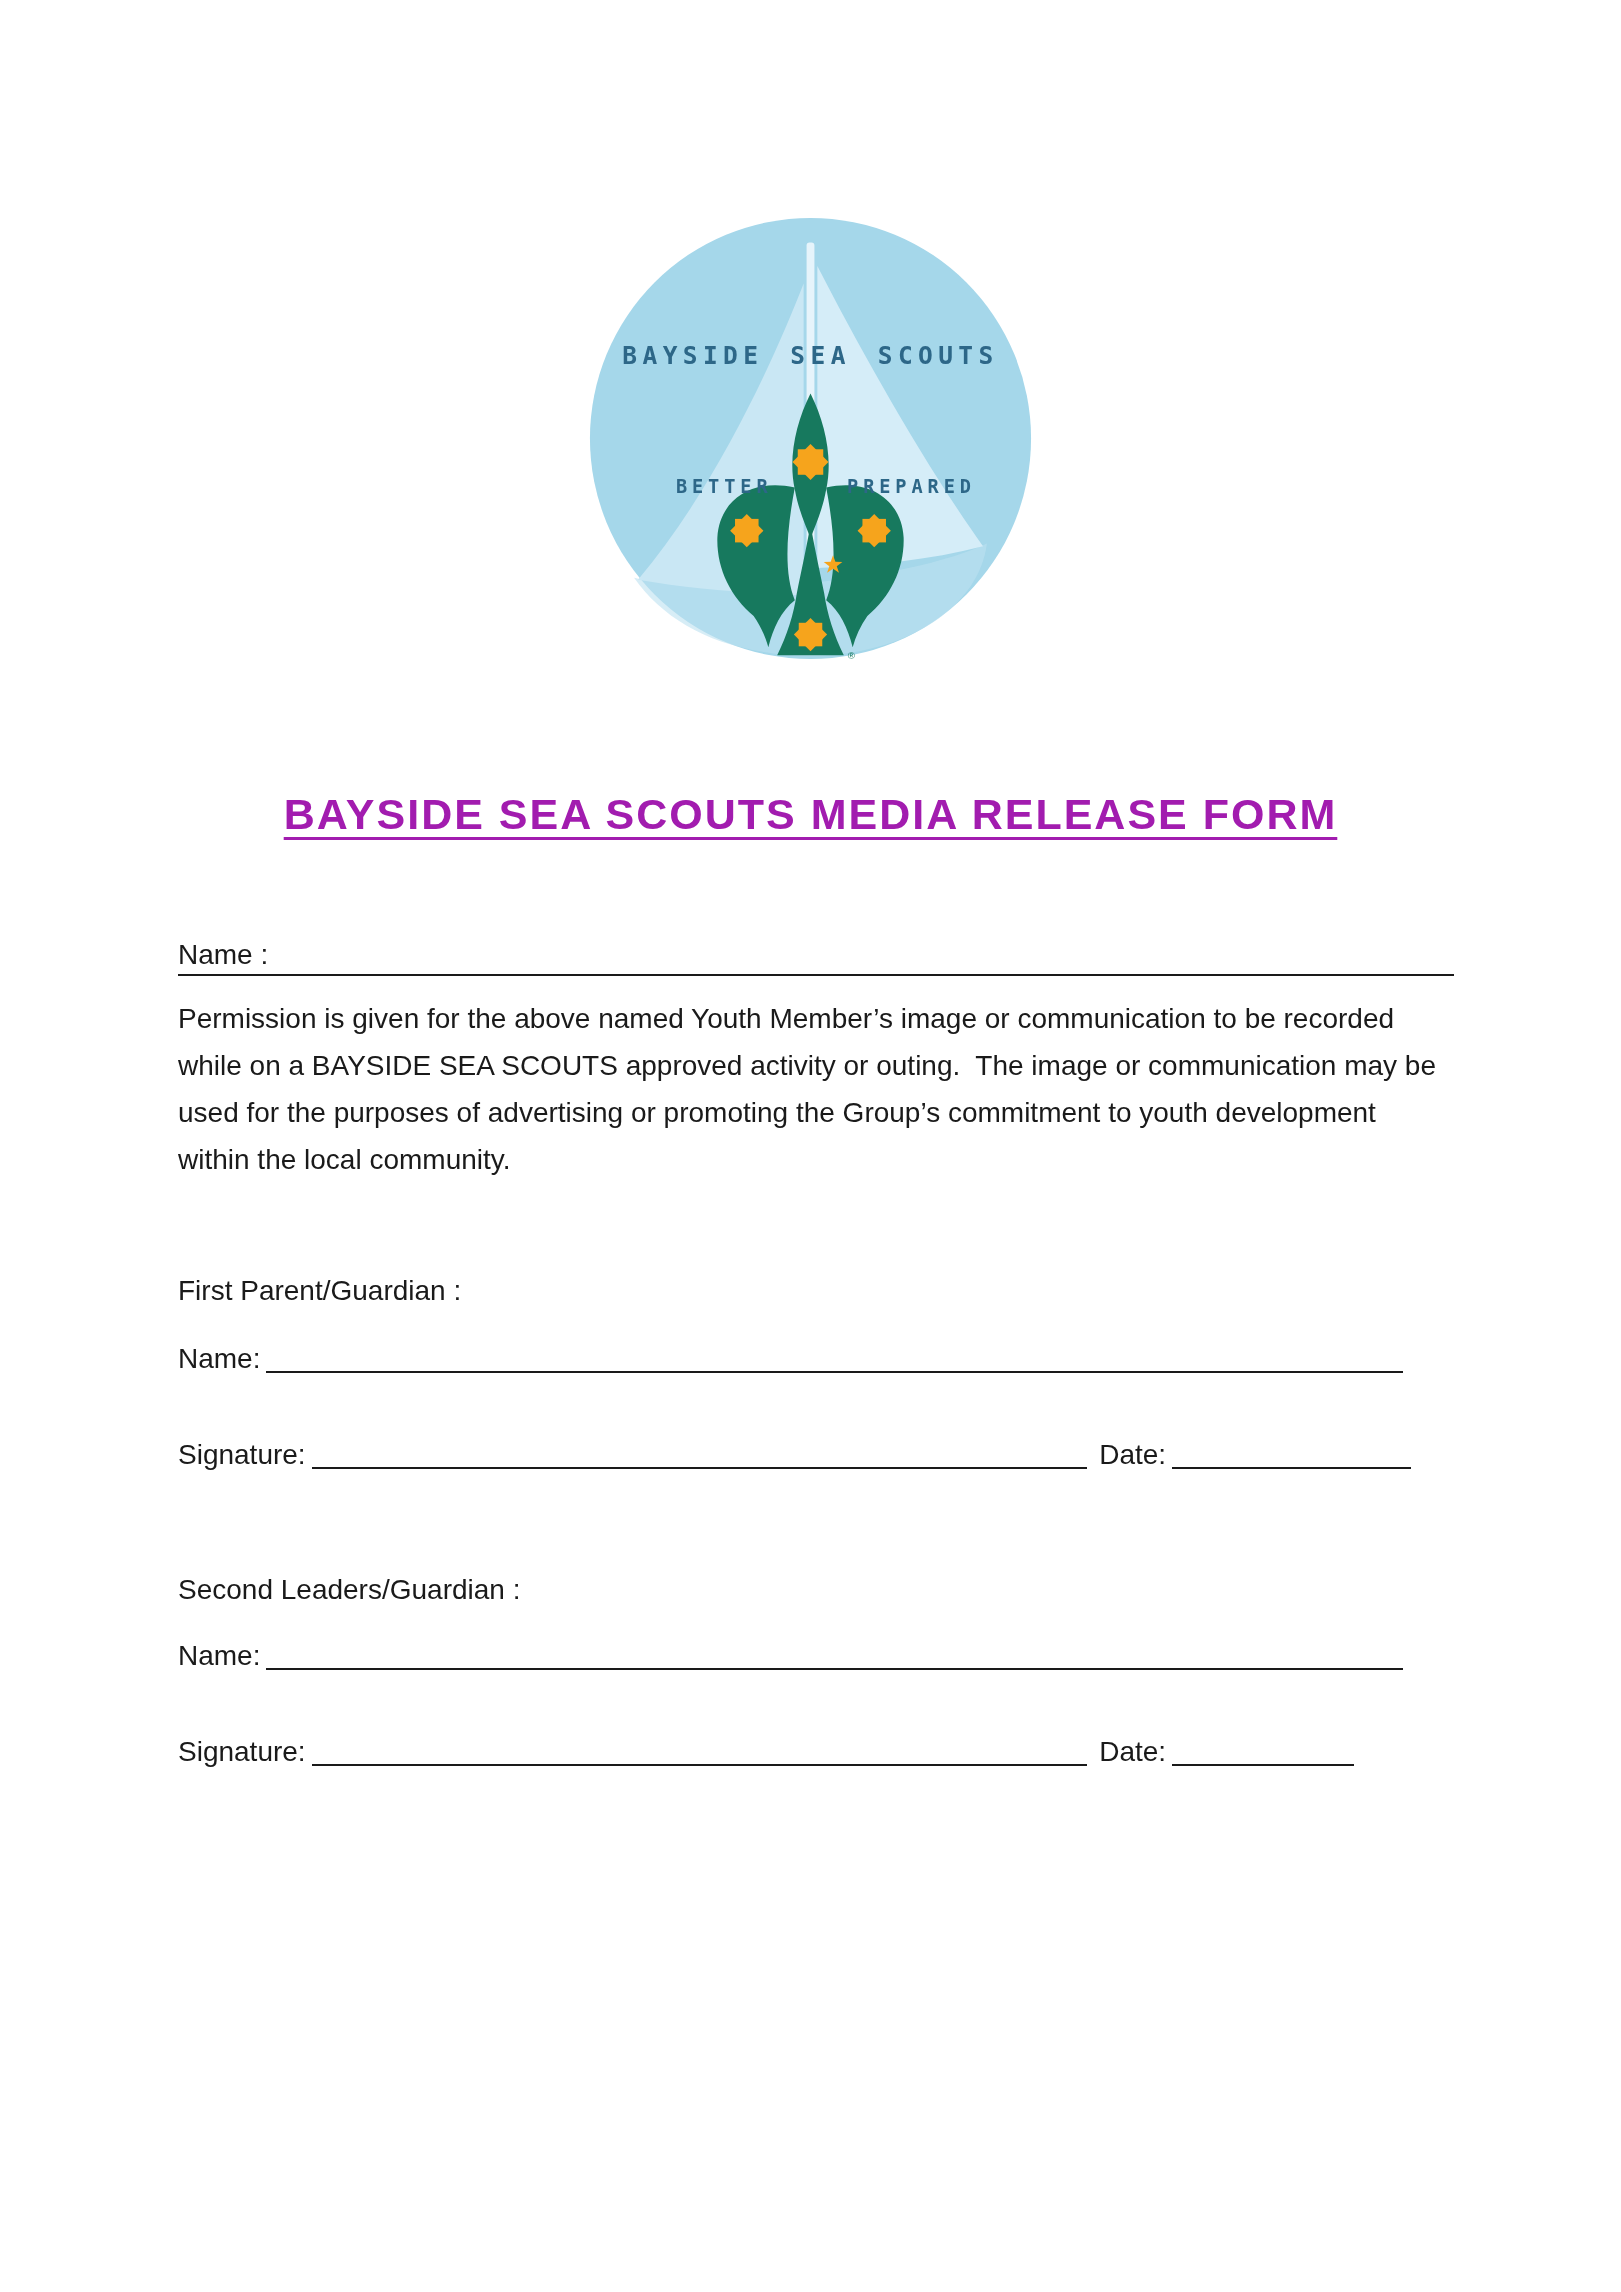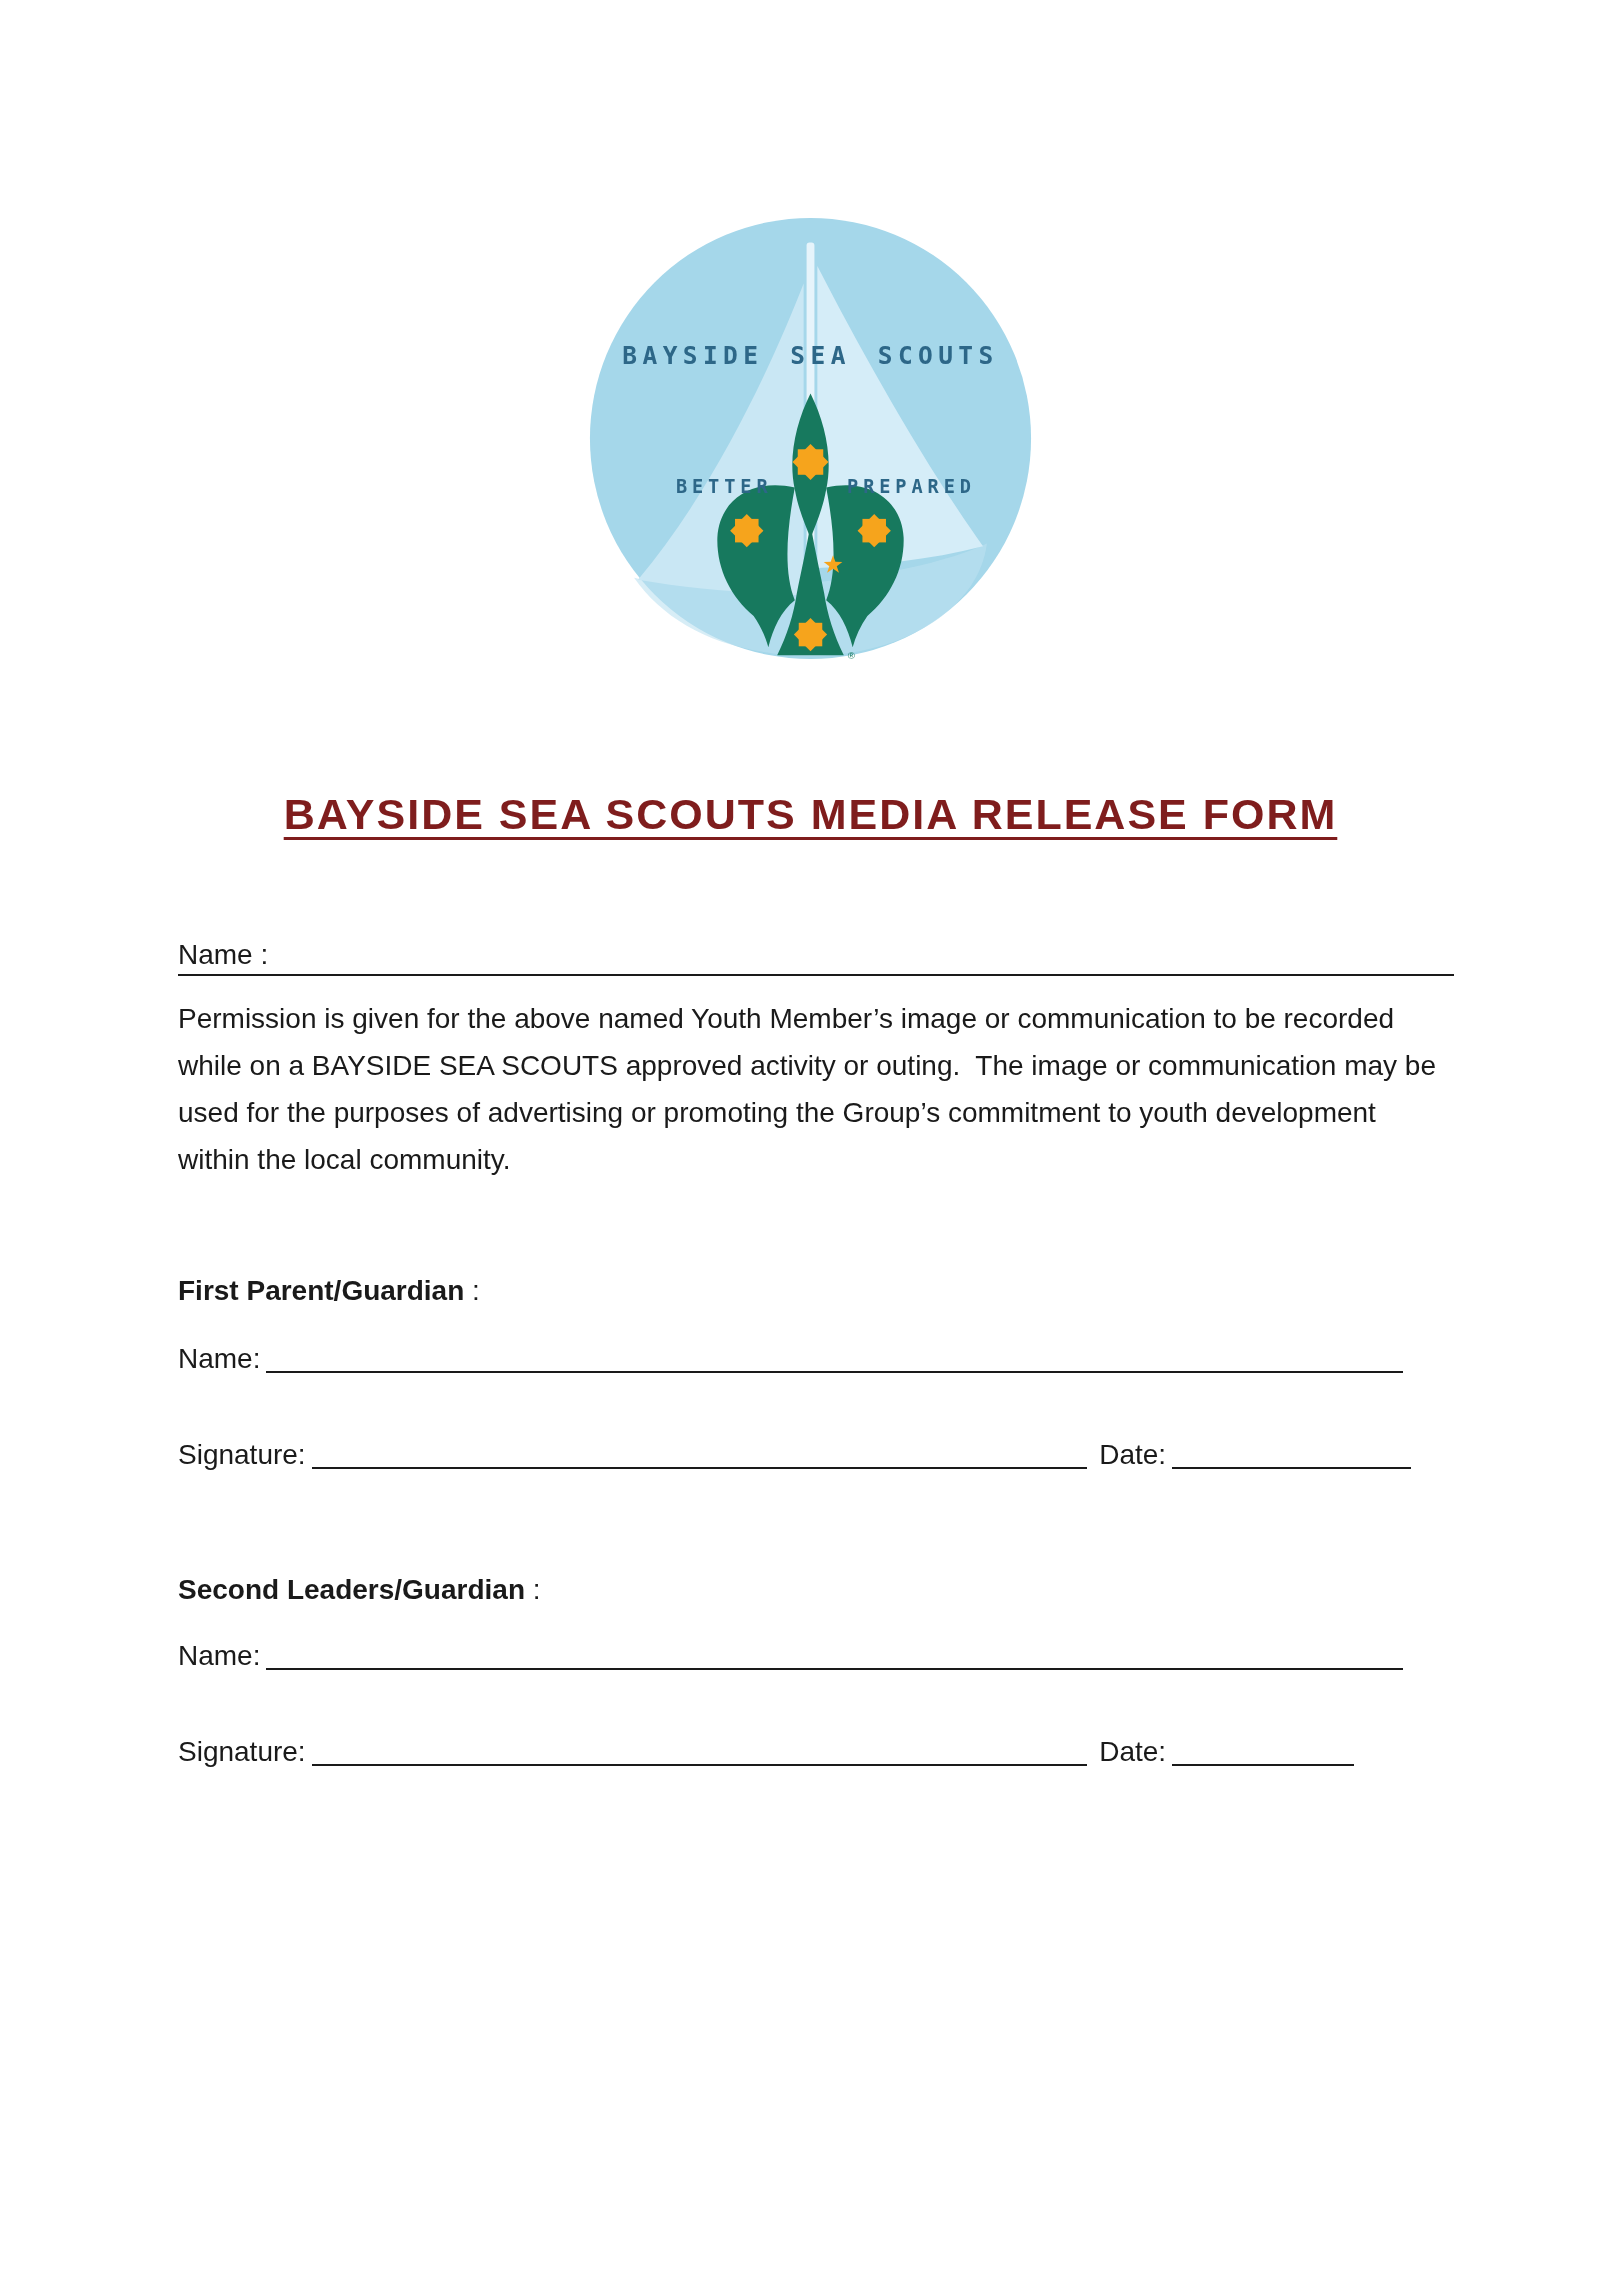--- a/index.html
+++ b/index.html
@@ -14,21 +14,21 @@
     overflow:hidden;
   }
   .logo{width:447px;height:447px;margin:16px auto;}
   .title{
     margin:127px 0 7px 0;
     text-align:center;
     font-size:43px;
     font-weight:700;
     letter-spacing:2px;
     line-height:51px;
-    color:#7f1d1d;
+    color:#a21caf;
     text-decoration:underline;
     text-decoration-thickness:2.9px;
     text-underline-offset:7.8px;
   }
   .content{margin:0 167px 0 178px;font-size:28px;}
   .row{display:flex;height:39px;line-height:39px;margin:0;}
   .row .lbl{white-space:nowrap;padding-right:5.9px;}
   .row .line{flex:1 1 auto;border-bottom:2px solid #1a1a1a;margin-bottom:4.9px;}
   .row .date-lbl{white-space:nowrap;margin-left:11.8px;padding-right:5.9px;}
   .row .date-line{flex:0 0 auto;border-bottom:2px solid #1a1a1a;margin-bottom:4.9px;}
@@ -41,21 +41,21 @@
   .para{
     margin:0;max-width:1272px;
     line-height:47px;
     white-space:pre-wrap;
   }
   .para.p1{margin-top:20.6px;}
   .para.p2{margin-top:7.8px;}
   .mt-name1{margin-top:95px;}
   .mt-dob{margin-top:29px;}
   .sec-heading{margin:0;font-size:28px;line-height:39px;font-weight:400;}
-  .sec-heading b{font-weight:700;}
+  .sec-heading b{font-weight:400;}
   .h1m{margin-top:88px;}
   .h2m{margin-top:96px;}
   .mt-secname1{margin-top:29px;}
   .mt-secname2{margin-top:27.4px;}
   .mt-sig{margin-top:57px;}
 </style>
 </head>
 <body>
 
 <div class="page">

